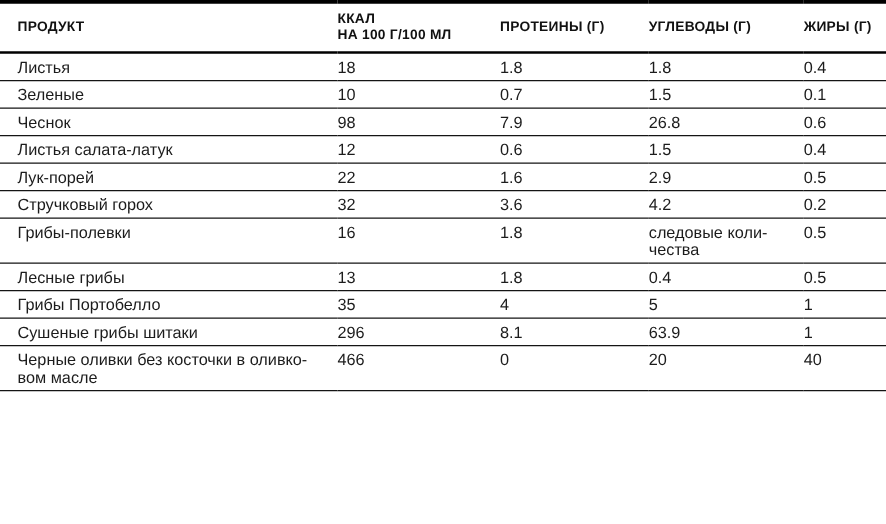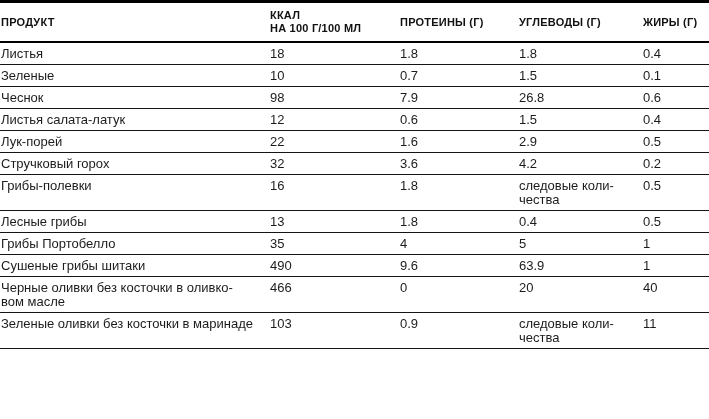--- a/index.html
+++ b/index.html
@@ -43,21 +43,21 @@
     font-size: 13px;
     line-height: 14px;
     text-align: left;
     vertical-align: top;
     white-space: pre-line;
     padding: 4px 8px 3px 0;
     border-bottom: 1px solid #141414;
     color: #1c1c1c;
   }
   thead th:first-child,
-  tbody td:first-child { padding-left: 1px; }
+  tbody td:first-child { padding-left: 14px; }
 </style>
 </head>
 <body>
 
 <table class="nutrition">
   <colgroup>
     <col class="c-product">
     <col class="c-kcal">
     <col class="c-protein">
     <col class="c-carbs">
@@ -133,35 +133,27 @@
   </tr>
       <tr>
     <td>Грибы Портобелло</td>
     <td>35</td>
     <td>4</td>
     <td>5</td>
     <td>1</td>
   </tr>
       <tr>
     <td>Сушеные грибы шитаки</td>
-    <td>490</td>
-    <td>9.6</td>
+    <td>296</td>
+    <td>8.1</td>
     <td>63.9</td>
     <td>1</td>
   </tr>
       <tr>
     <td>Черные оливки без косточки в оливко-
 вом масле</td>
     <td>466</td>
     <td>0</td>
     <td>20</td>
     <td>40</td>
   </tr>
-      <tr>
-    <td>Зеленые оливки без косточки в маринаде</td>
-    <td>103</td>
-    <td>0.9</td>
-    <td>следовые коли-
-чества</td>
-    <td>11</td>
-  </tr>
     </tbody>
 </table>
 
 </body></html>

